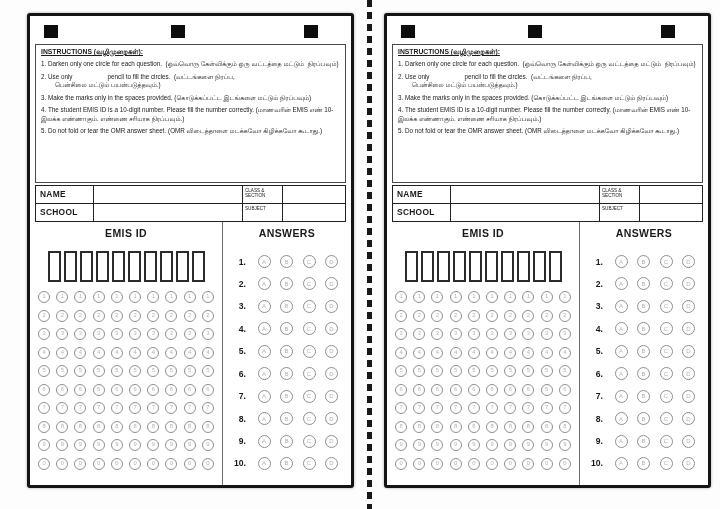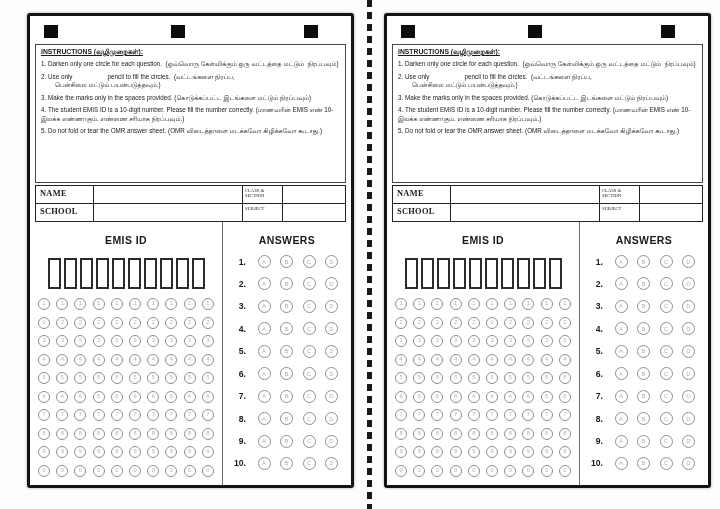--- a/index.html
+++ b/index.html
@@ -15,32 +15,32 @@
   .tsq{position:absolute;top:9px;width:14px;height:13px;background:#0d0d0d;}
   .tsq.l{left:14px;} .tsq.c{left:141px;} .tsq.r{left:274px;}
 
   .instructions{position:absolute;left:5px;right:5px;top:28px;height:139px;
                 border:1px solid #4a4a4a;padding:3px 5px;box-sizing:border-box;background:#fff;}
   .ins-heading{font-size:6.8px;font-weight:bold;text-decoration:underline;margin-bottom:3px;}
   .ins-item{font-size:6.3px;line-height:1.3;margin-bottom:4.6px;white-space:pre-wrap;}
 
   .info-table{position:absolute;left:5px;right:5px;top:169px;height:37px;
               border:1px solid #222;box-sizing:border-box;display:flex;flex-direction:column;background:#fff;}
-  .info-row{flex:1;display:flex;border-bottom:1px solid #222;min-height:0;font-family:Liberation Serif, serif;}
+  .info-row{flex:1;display:flex;border-bottom:1px solid #222;min-height:0;}
   .info-row:last-child{border-bottom:none;justify-content:center;}
   .cell{border-right:1px solid #222;box-sizing:border-box;overflow:hidden;}
   .cell.label{width:58px;font-size:8.4px;font-weight:600;padding:3px 0 0 4px;letter-spacing:.3px;}
   .cell.value{flex:1;}
   .cell.small-label{width:40px;font-size:4.6px;line-height:1.2;padding:1.5px 2px;color:#222;}
   .cell.small-value{width:62px;border-right:none;}
 
   .main{position:absolute;left:0;right:0;top:206px;bottom:0;display:flex;}
   .emis-panel{width:193px;border-right:1px solid #6f6f6f;position:relative;box-sizing:border-box;}
   .answers-panel{flex:1;position:relative;}
-  .panel-title{text-align:center;font-weight:bold;font-size:10.5px;margin-top:12px;letter-spacing:.4px;}
+  .panel-title{text-align:center;font-weight:bold;font-size:10.5px;margin-top:5px;letter-spacing:.4px;}
 
   .emis-boxes{display:flex;justify-content:center;gap:3px;margin-top:12px;}
   .emis-box{width:13px;height:31px;border:2px solid #2b2b2b;box-sizing:border-box;background:#fff;}
 
   .emis-grid{margin:9px auto 0;display:grid;grid-template-columns:repeat(10,1fr);
              width:182px;row-gap:6.5px;justify-items:center;}
   .bubble{width:12px;height:12px;border-radius:50%;border:1.3px solid #909090;box-sizing:border-box;
           display:flex;align-items:center;justify-content:center;
           font-size:5.8px;color:#b3b3b3;background:#fff;line-height:1;}
 

